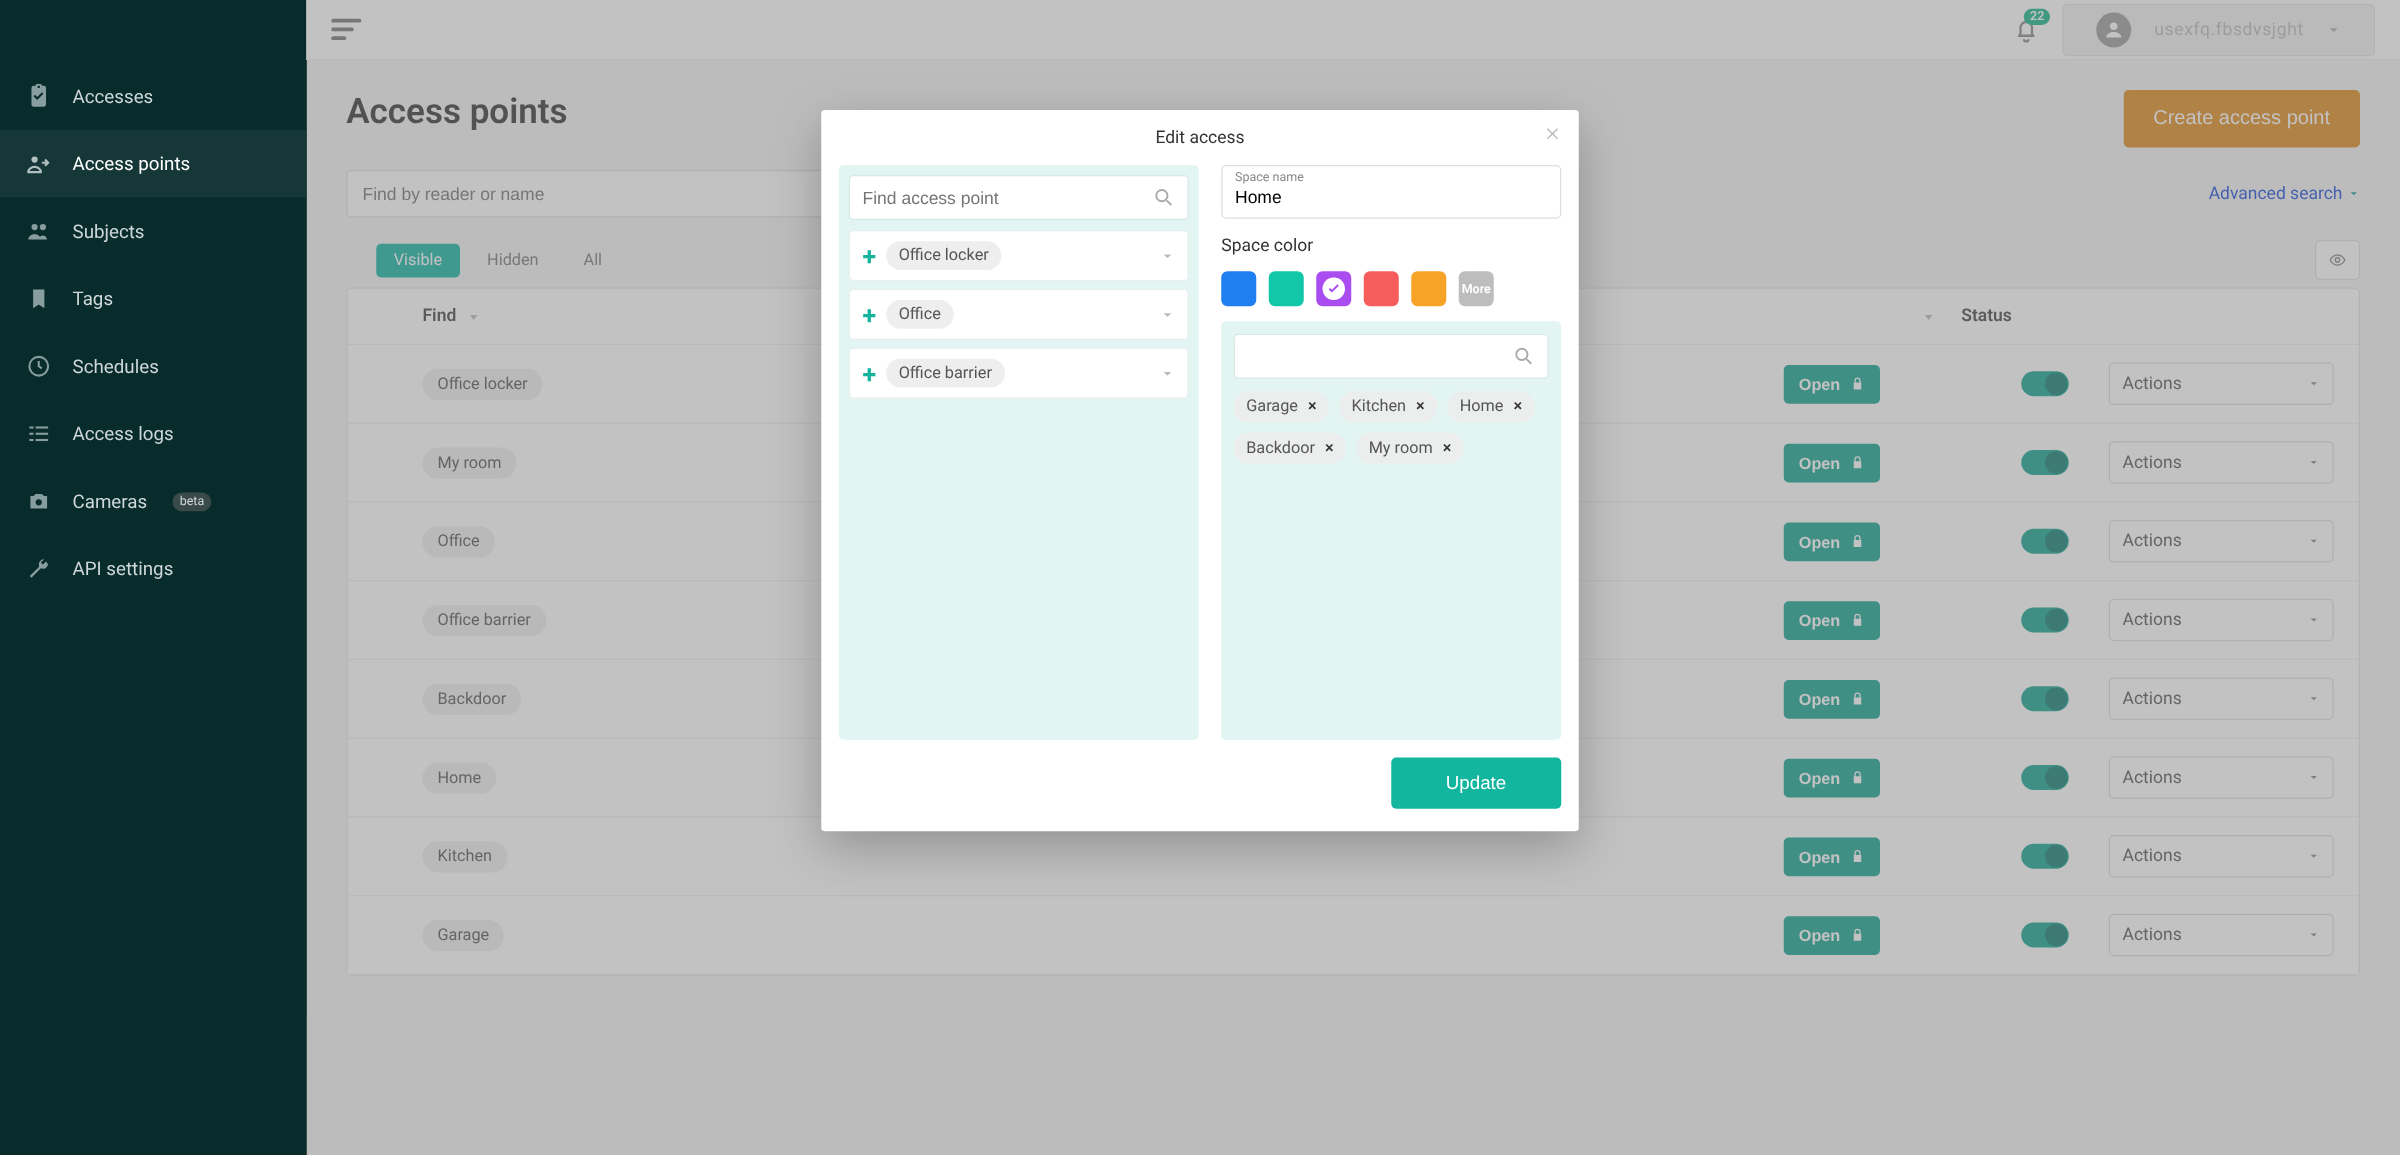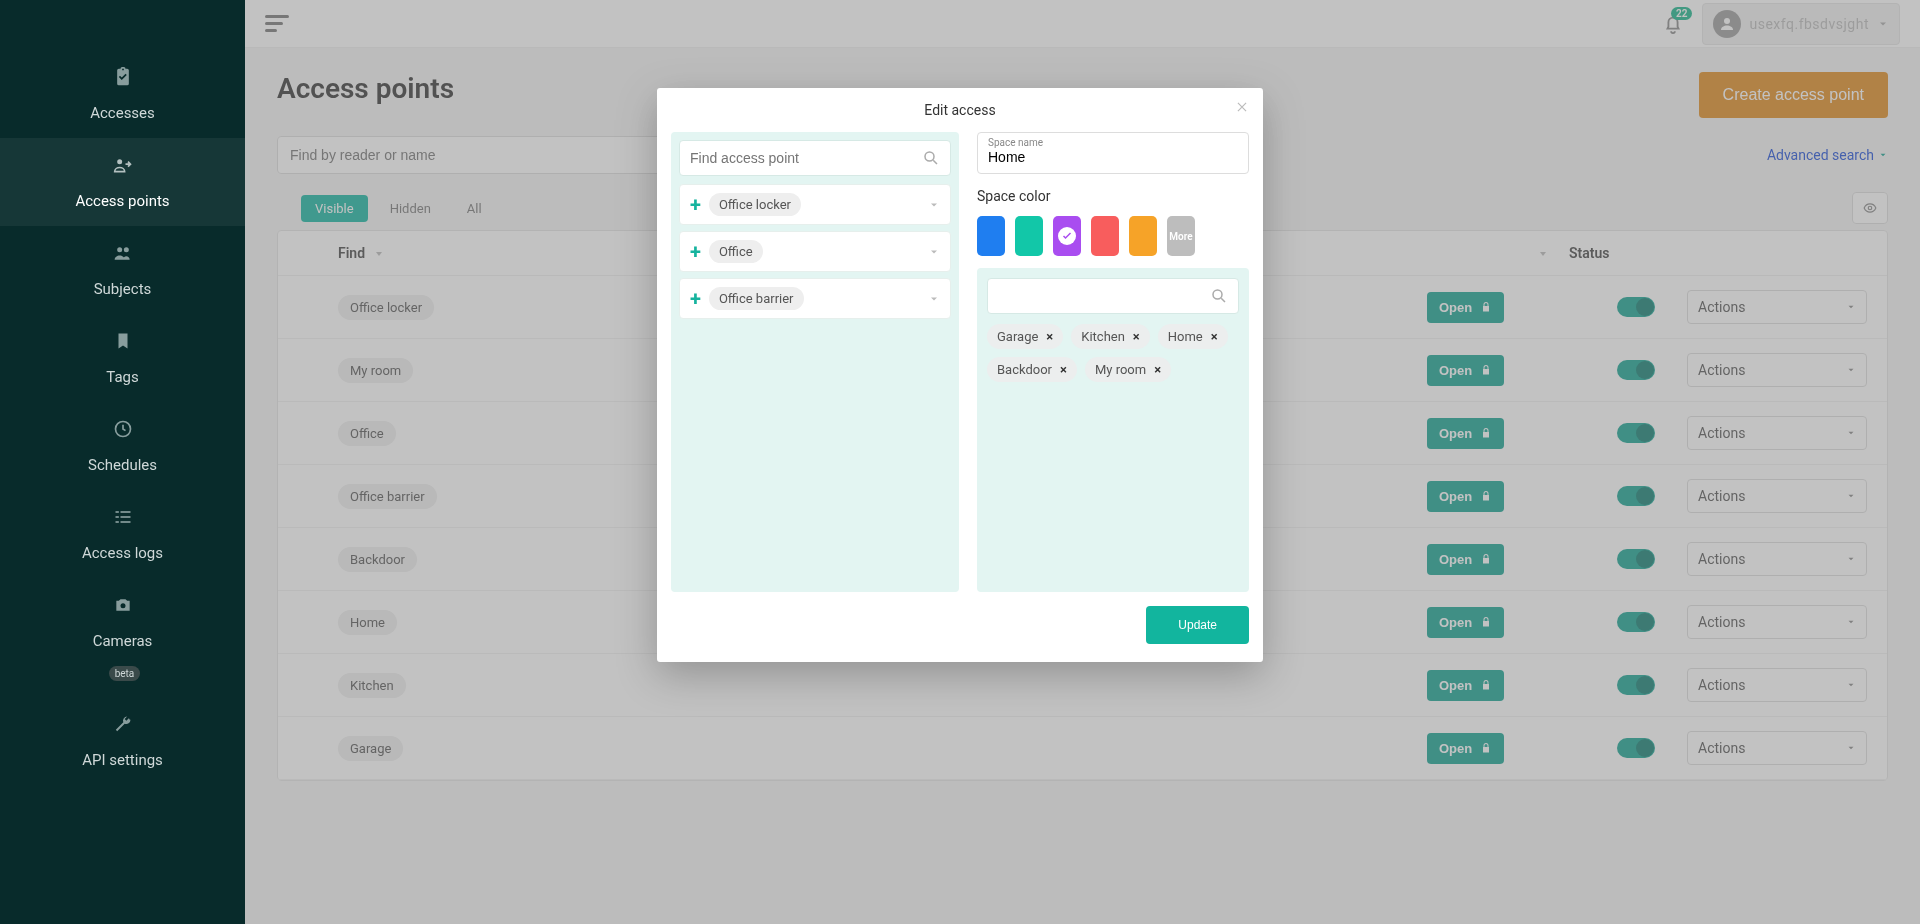--- a/index.html
+++ b/index.html
@@ -7,42 +7,42 @@
   body { background: #f5f5f5; overflow: hidden; }
 
   
   .sidebar {
     position: fixed; left: 0; top: 0; bottom: 0;
     width: 245px; background: #082b2b; color: #cfd8d8;
     padding-top: 50px;
   }
   .sidebar-item {
     display: flex; align-items: center; gap: 16px;
-    padding: 16px 20px; cursor: pointer; font-size: 15px; flex-direction: column;
+    padding: 16px 20px; cursor: pointer; font-size: 15px;
   }
   .sidebar-item.active { background: rgba(255,255,255,0.06); color: #fff; }
   .sidebar-item .icon { width: 22px; height: 22px; display:flex; align-items:center; justify-content:center; opacity:0.85; }
   .sidebar-item .beta { background:#3a4a4a; color:#cfd8d8; font-size:10px; padding:2px 6px; border-radius:10px; margin-left:4px; }
 
   
   .topbar {
     position: fixed; left:245px; right:0; top:0; height:48px;
     background:#fff; border-bottom:1px solid #eee;
     display:flex; align-items:center; justify-content:space-between;
     padding:0 20px;
   }
   .topbar-left, .topbar-right { display:flex; align-items:center; gap:18px; }
   .menu-lines { width:24px; height:18px; position:relative; }
   .menu-lines span { position:absolute; left:0; height:3px; background:#777; border-radius:2px; }
   .menu-lines span:nth-child(1){top:0;width:24px;}
   .menu-lines span:nth-child(2){top:7px;width:18px;}
   .menu-lines span:nth-child(3){top:14px;width:12px;}
   .bell-wrap{position:relative;}
   .badge{position:absolute;top:-6px;right:-8px;background:#17b58a;color:#fff;font-size:10px;font-weight:600;border-radius:10px;padding:1px 5px;}
-  .user-pill{display:flex;align-items:center;gap:8px;background:#f1f1f1;border:1px solid #e3e3e3;border-radius:4px;padding:6px 10px;color:#bbb;}
+  .user-pill{display:flex;align-items:center;gap:18px;background:#f1f1f1;border:1px solid #e3e3e3;border-radius:4px;padding:6px 26px;color:#bbb;}
   .avatar-circ{width:28px;height:28px;border-radius:50%;background:#9c9c9c;display:flex;align-items:center;justify-content:center;}
 
   
   .main { position:fixed; left:245px; right:0; top:48px; bottom:0; overflow:auto; padding:24px 32px; }
   .page-head{display:flex;justify-content:space-between;align-items:flex-start;margin-bottom:18px;}
   .page-title{font-size:28px;font-weight:600;color:#333;}
   .btn-primary{background:#e08a1e;color:#fff;border:none;border-radius:4px;padding:14px 24px;font-size:16px;cursor:pointer;}
   .search-row{display:flex;align-items:center;gap:16px;margin-bottom:18px;}
   .search-input{flex:0 0 560px;border:1px solid #ddd;border-radius:4px;padding:10px 12px;font-size:14px;background:#fff;}
   .adv-search{margin-left:auto;color:#1d4ed8;font-size:14px;display:flex;align-items:center;gap:4px;cursor:pointer;}
@@ -84,34 +84,34 @@
   .add-plus{color:#16b39e;font-size:20px;font-weight:700;margin-right:8px;line-height:1;}
   .ap-pill{background:#eee;border-radius:12px;padding:4px 10px;font-size:13px;color:#555;}
   .ap-caret{margin-left:auto;color:#bbb;}
 
   .panel-right{flex:1;display:flex;flex-direction:column;gap:12px;min-height:460px;}
   .float-field{position:relative;border:1px solid #ddd;border-radius:4px;padding:16px 10px 8px 10px;}
   .float-field label{position:absolute;top:4px;left:10px;font-size:10px;color:#888;}
   .float-field input{width:100%;border:none;outline:none;font-size:14px;}
   .color-label{font-size:14px;color:#333;margin-top:2px;}
   .swatches{display:flex;gap:10px;align-items:center;}
-  .sw{width:28px;height:40px;border-radius:5px;cursor:pointer;display:flex;align-items:center;justify-content:center;}
+  .sw{width:28px;height:28px;border-radius:5px;cursor:pointer;display:flex;align-items:center;justify-content:center;}
   .sw.more{background:#bdbdbd;color:#fff;font-size:10px;font-weight:600;}
   .sw .chk{width:18px;height:18px;border-radius:50%;background:#fff;display:flex;align-items:center;justify-content:center;}
   .sw .chk svg{display:block;}
 
   .tagbox{flex:1;background:#e3f5f2;border-radius:4px;padding:10px;}
   .tag-search{display:flex;align-items:center;background:#fff;border:1px solid #d6e9e5;border-radius:4px;padding:8px 10px;margin-bottom:10px;}
   .tag-search input{flex:1;border:none;outline:none;font-size:14px;background:transparent;}
   .tags{display:flex;flex-wrap:wrap;gap:8px;}
   .tag{background:#eceeee;border-radius:14px;padding:5px 10px;font-size:13px;color:#555;display:flex;align-items:center;gap:8px;}
   .tag .x{cursor:pointer;color:#333;font-weight:600;}
 
   .modal-foot{display:flex;justify-content:flex-end;padding:0 14px 18px 14px;}
-  .btn-update{background:#12b59e;color:#fff;border:none;border-radius:4px;padding:12px 32px;font-size:12px;cursor:pointer;}
+  .btn-update{background:#12b59e;color:#fff;border:none;border-radius:4px;padding:12px 44px;font-size:15px;cursor:pointer;}
 
   
   svg{display:block;}
 </style>
 </head>
 <body>
 
 <nav class="sidebar">
   <div class="sidebar-item">
     <span class="icon">

